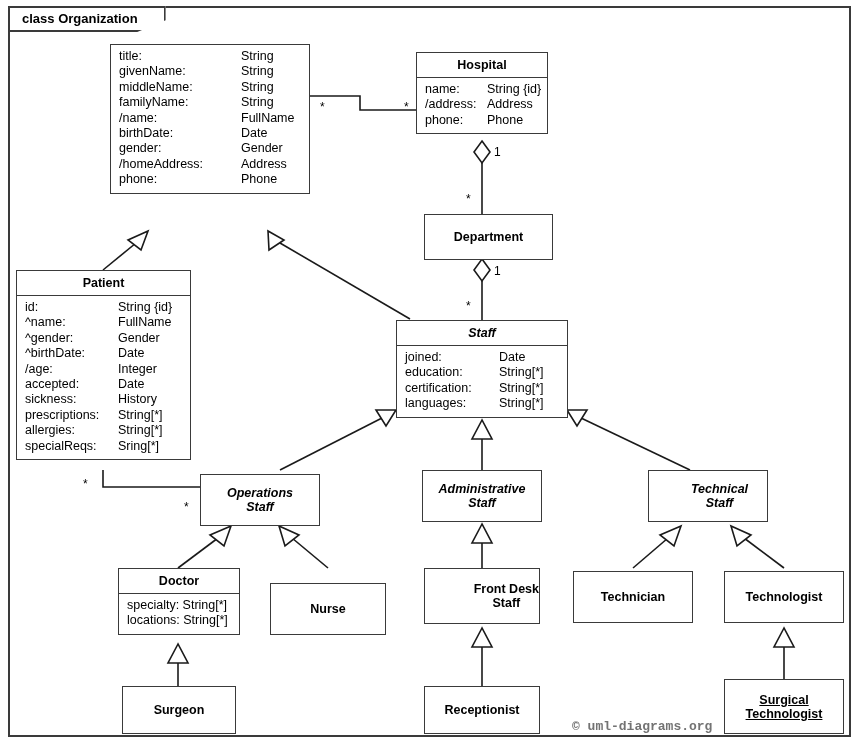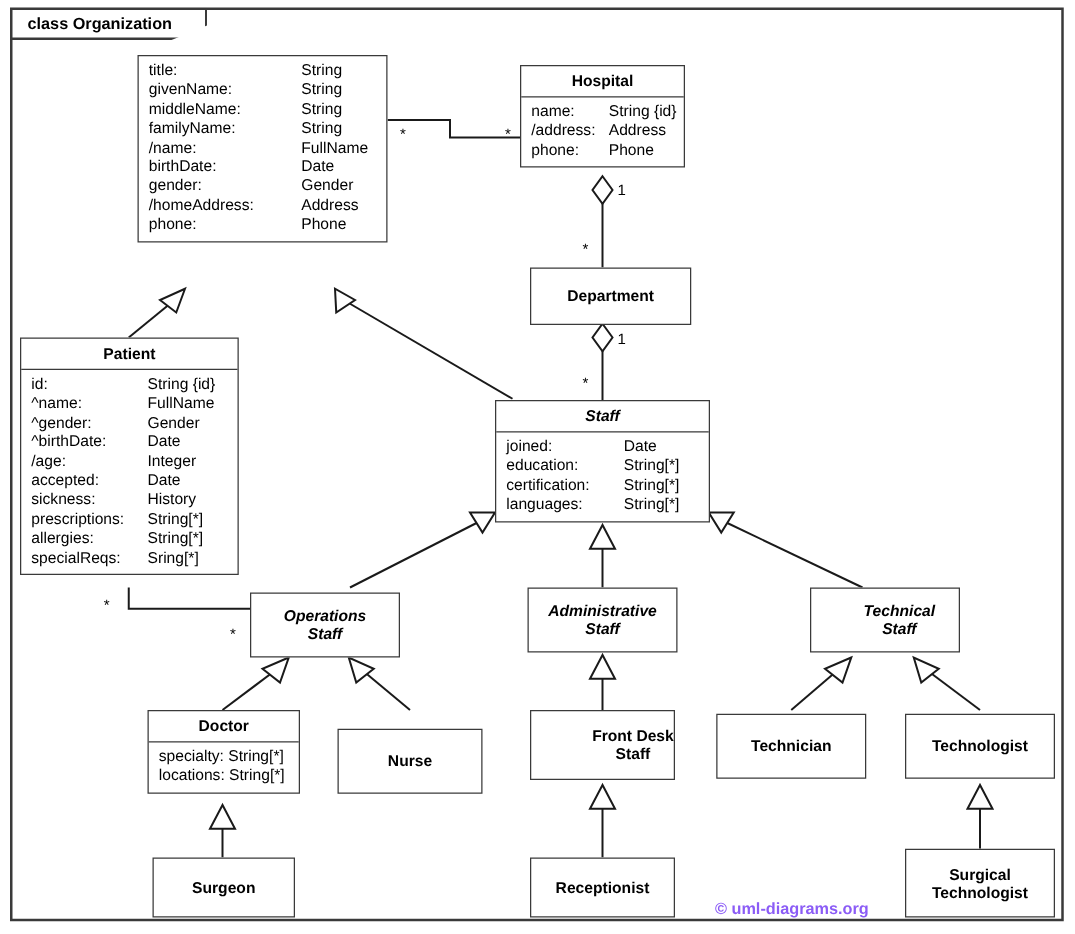--- a/index.html
+++ b/index.html
@@ -114,24 +114,24 @@
     position: absolute;
     font-size: 12px;
     color: #000000;
     line-height: 12px;
     white-space: nowrap;
   }
 
   
   .copyright {
     position: absolute;
-    font-family: Liberation Sans, sans-serif;
+    font-family: Liberation Mono, monospace;
     font-size: 13px;
     font-weight: bold;
-    color: #8b5cf6;
+    color: #737373;
     white-space: nowrap;
   }
 </style>
 </head>
 <body>
 
 <div id="canvas">
 
   <div class="frame"></div>
   <div class="frame-tab">class Organization</div>
@@ -283,21 +283,21 @@
 
   <div class="cls" style="left:122px; top:686px; width:114px; height:48px; display:flex; align-items:center; justify-content:center;">
     <div class="name" style="padding:0;">Surgeon</div>
   </div>
 
   <div class="cls" style="left:424px; top:686px; width:116px; height:48px; display:flex; align-items:center; justify-content:center;">
     <div class="name" style="padding:0;">Receptionist</div>
   </div>
 
   <div class="cls" style="left:724px; top:679px; width:120px; height:55px; display:flex; align-items:center; justify-content:center;">
-    <div class="name" style="padding:0;">Surgical
+    <div class="name" style="padding:0;text-decoration:underline;">Surgical
 Technologist</div>
   </div>
 
   <div class="mult" style="left:320px; top:101px;">*</div>
   <div class="mult" style="left:404px; top:101px;">*</div>
 
   <div class="mult" style="left:494px; top:146px;">1</div>
   <div class="mult" style="left:466px; top:193px;">*</div>
 
   <div class="mult" style="left:494px; top:265px;">1</div>

